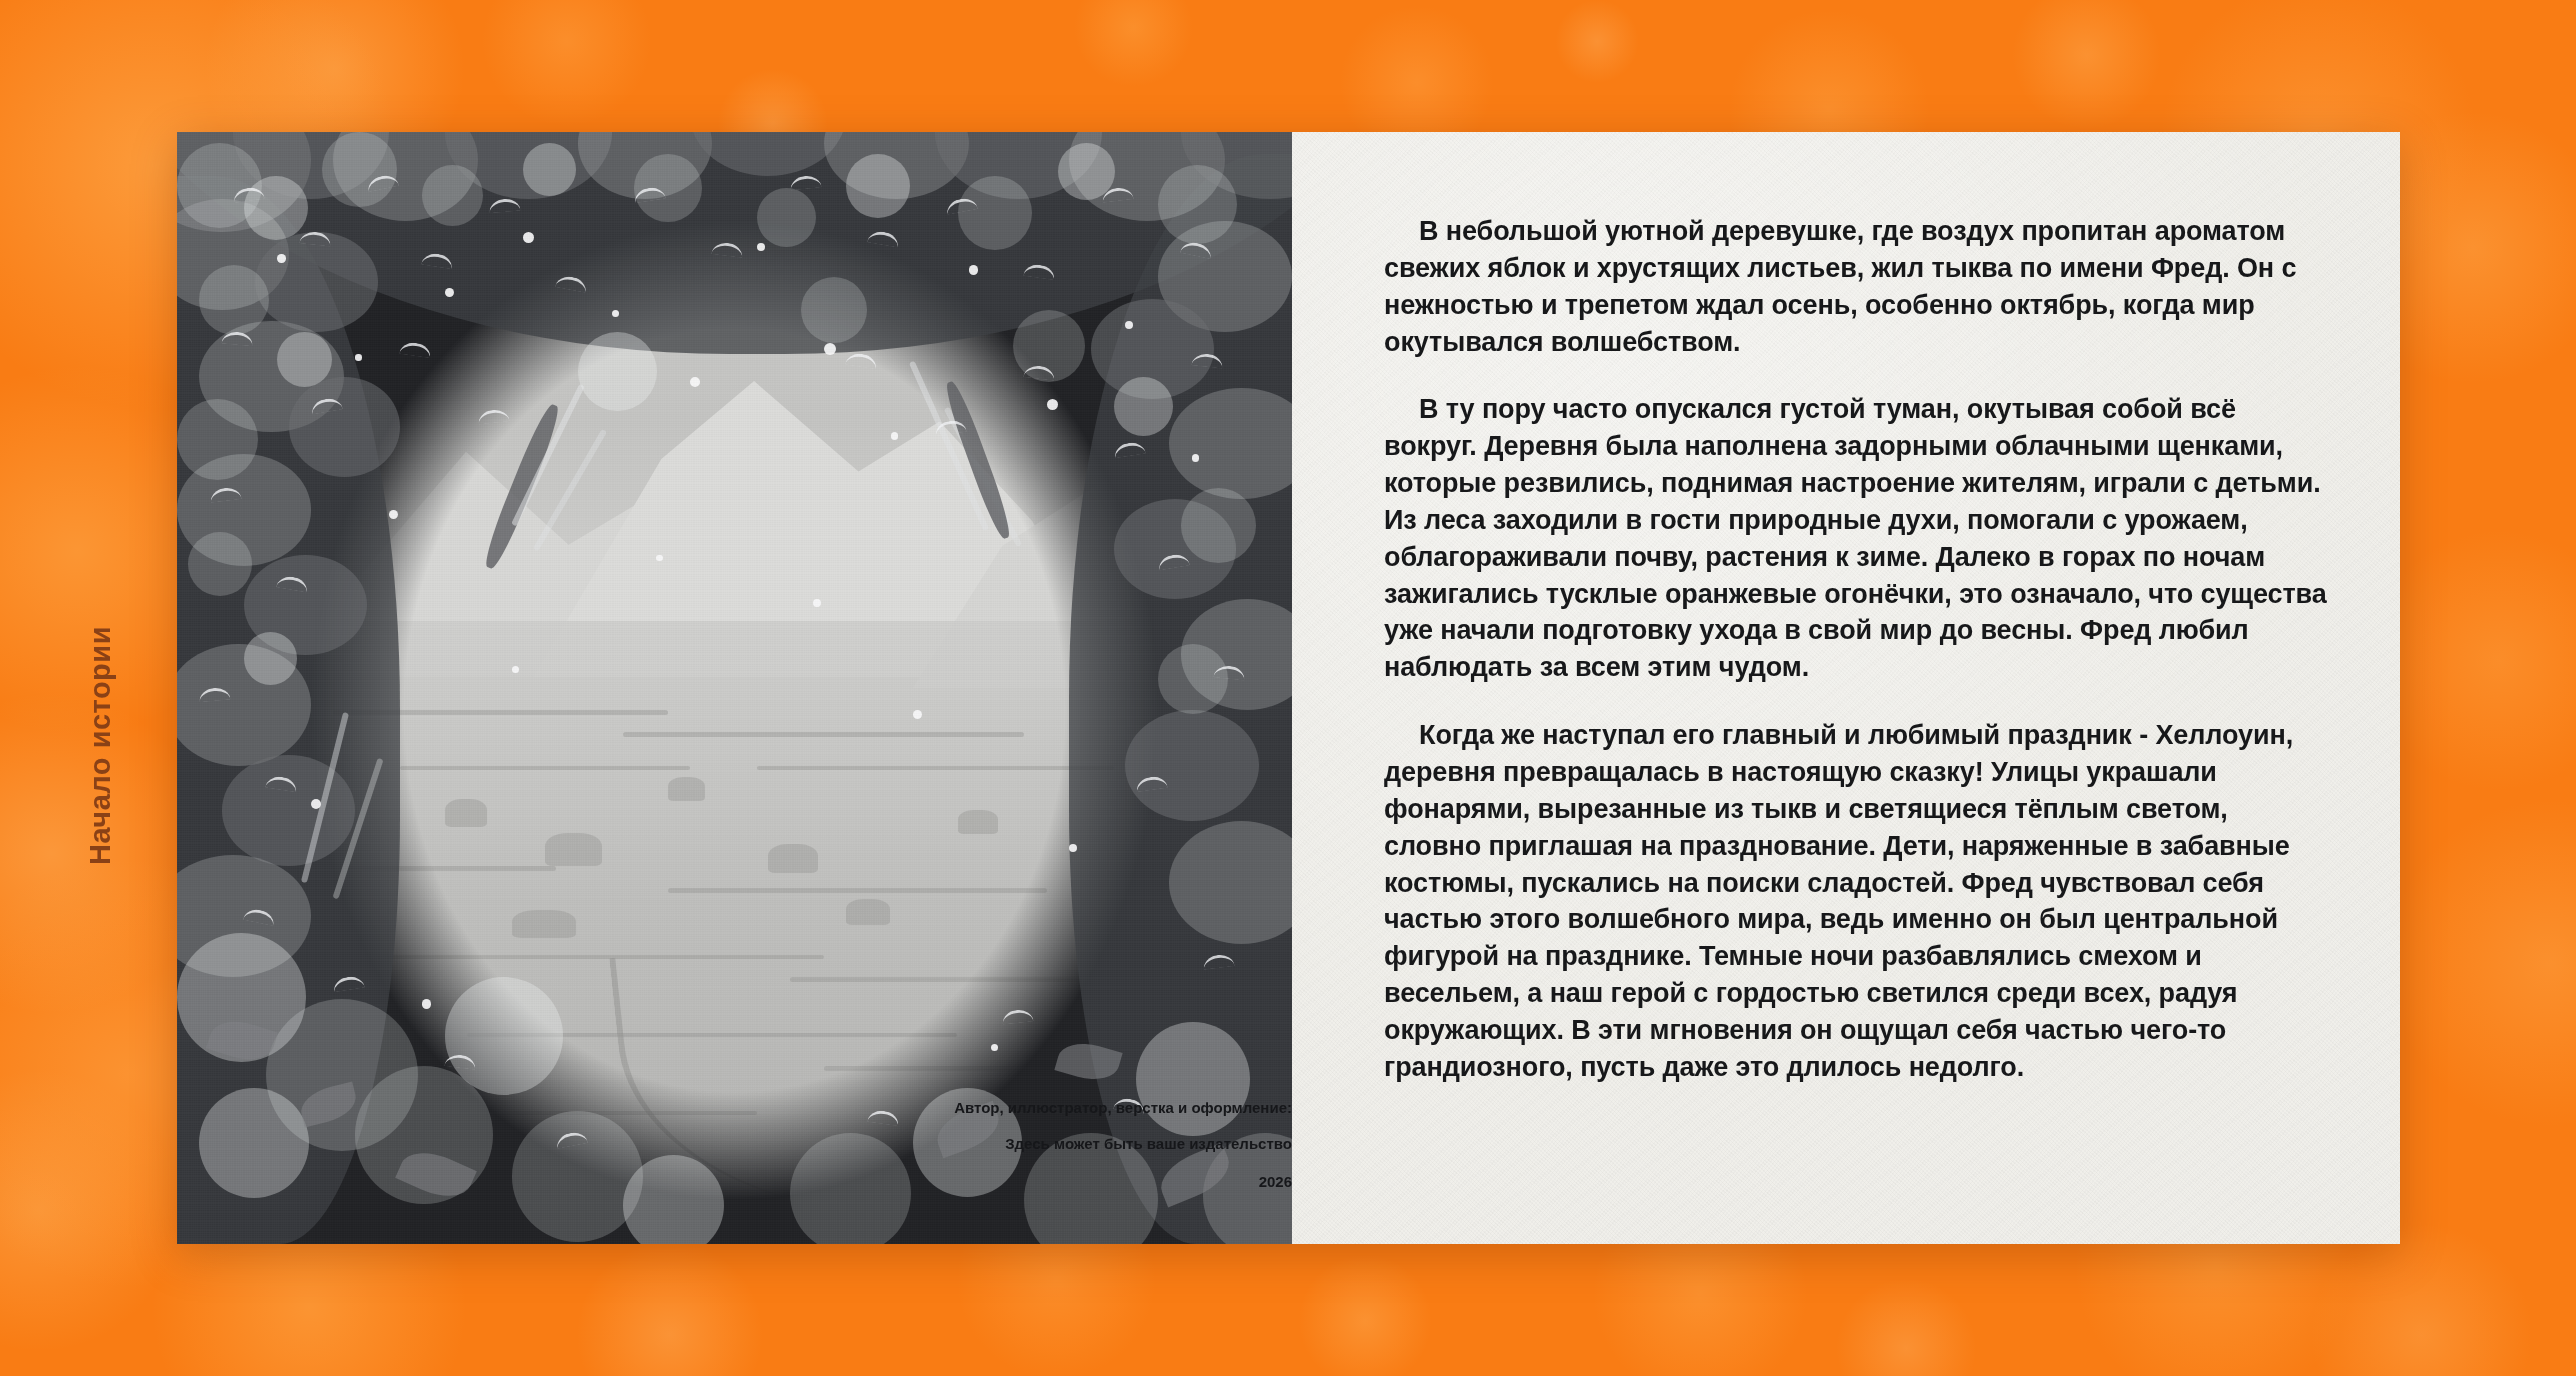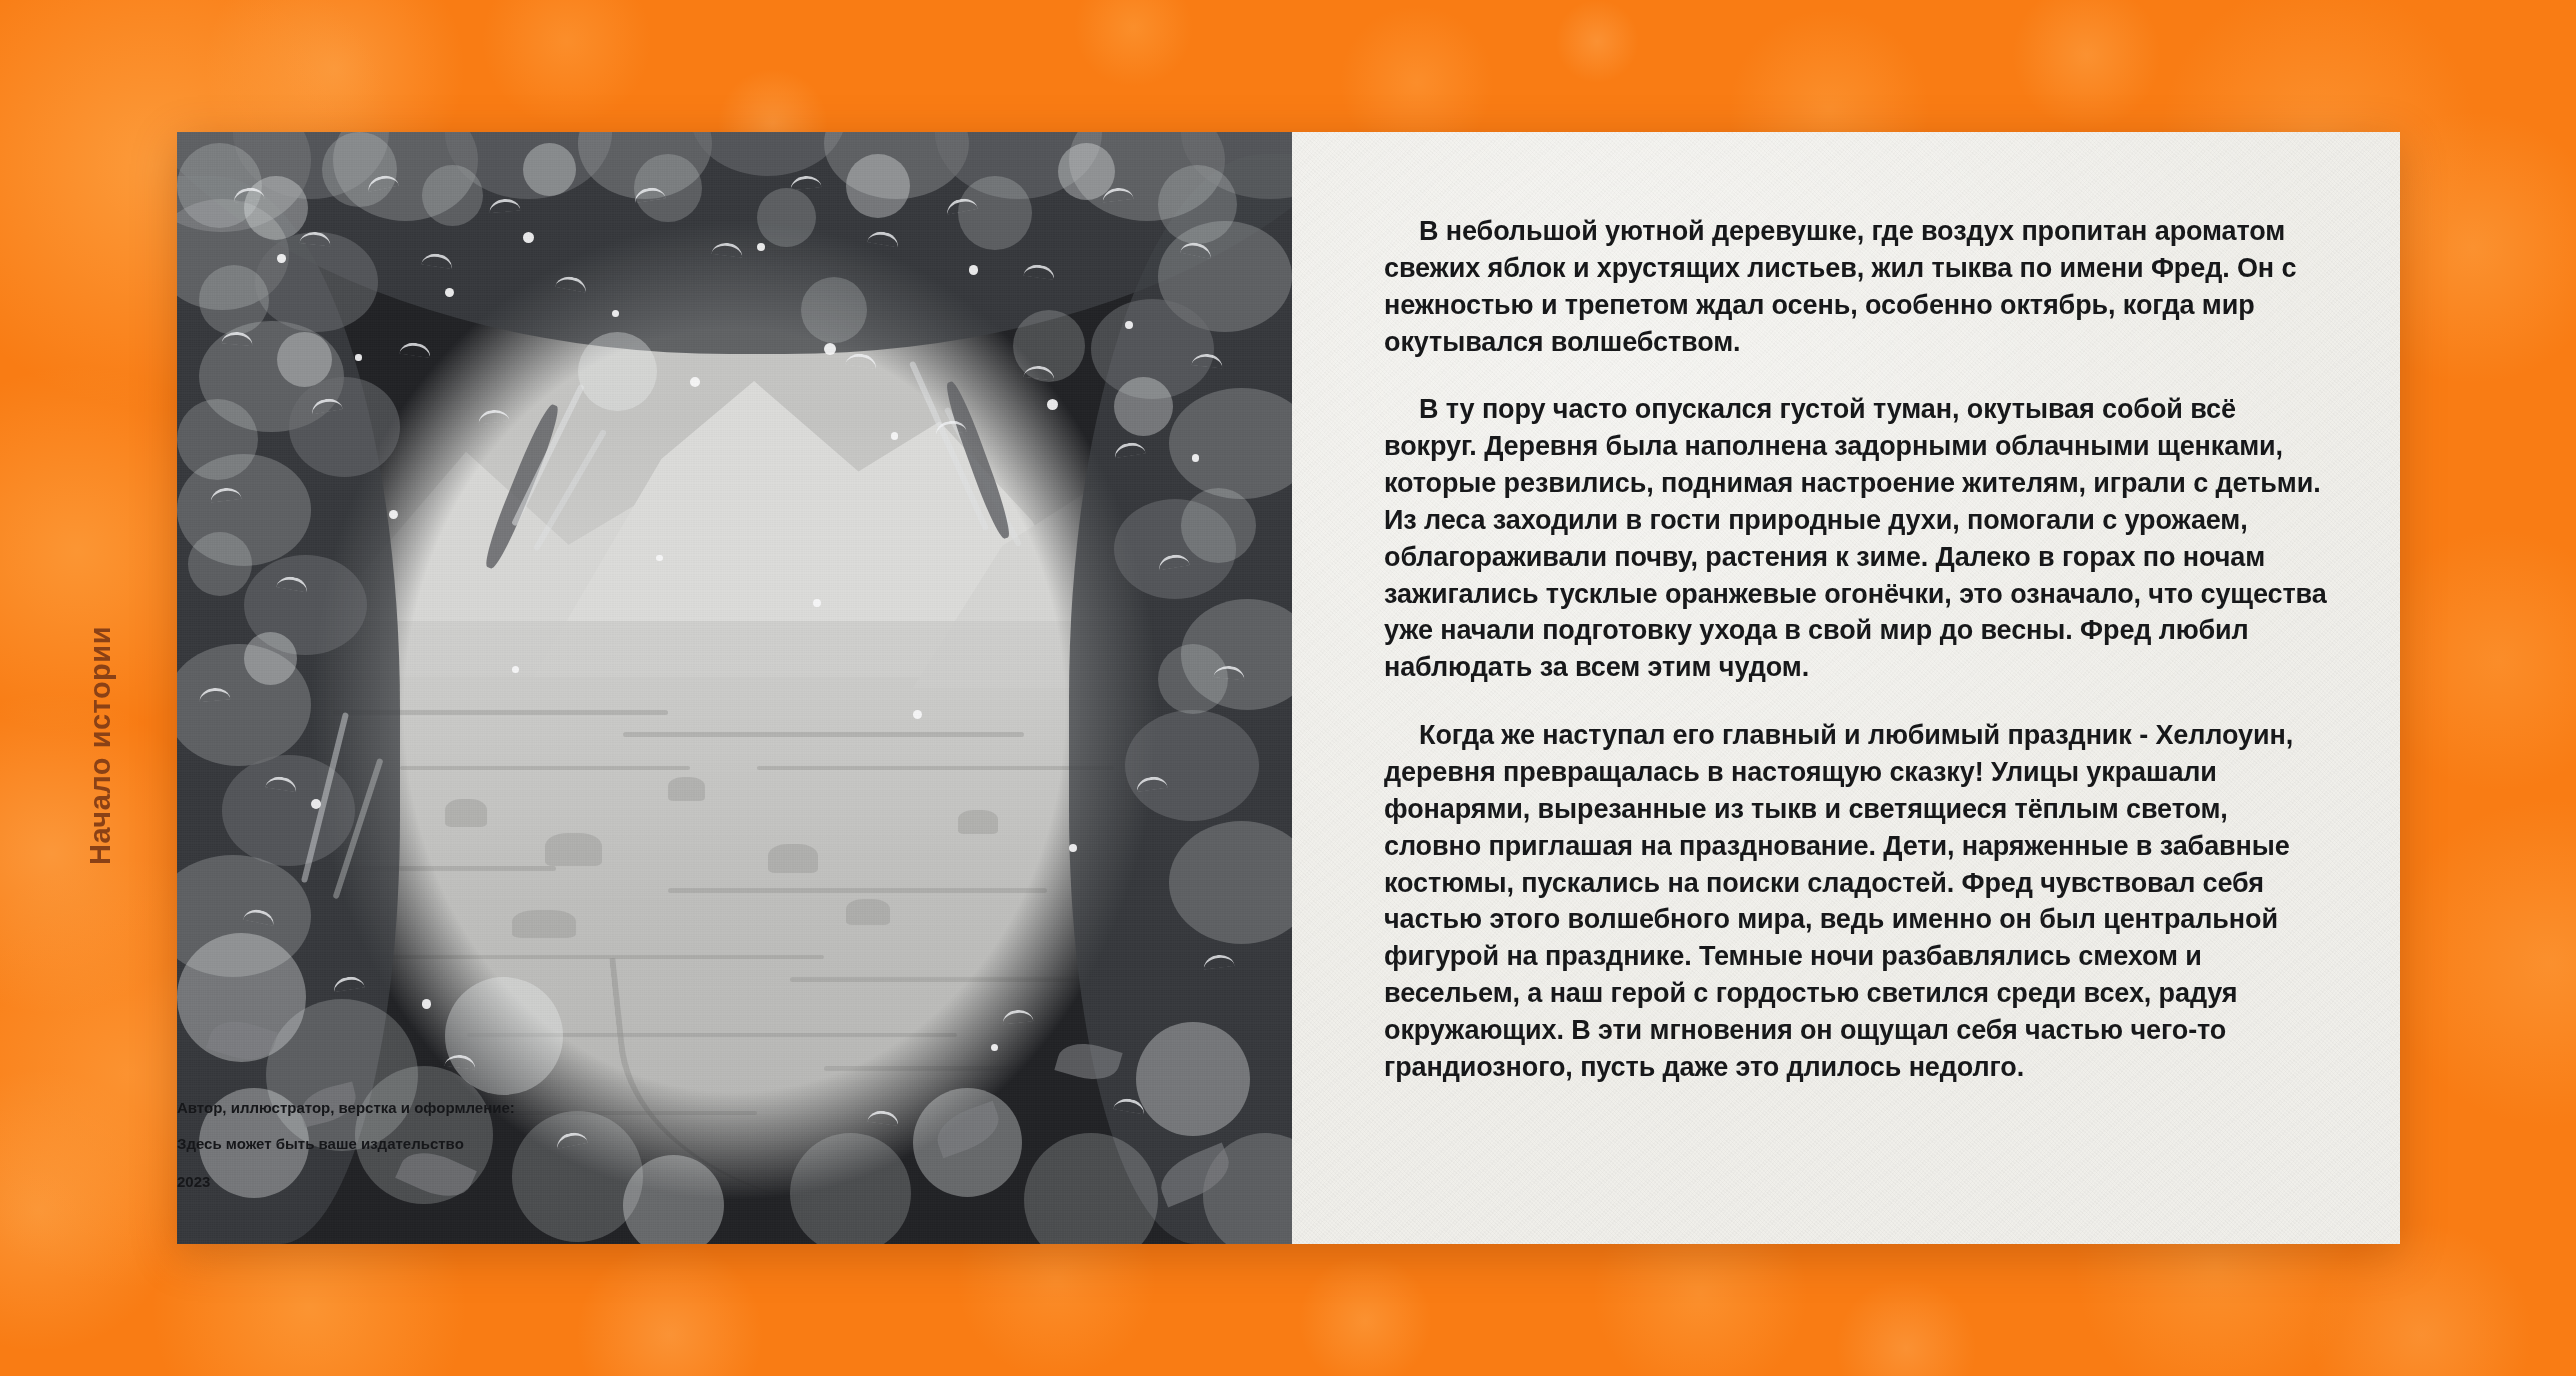--- a/index.html
+++ b/index.html
@@ -201,21 +201,21 @@
     background-image:
       repeating-linear-gradient(0deg, rgba(255,255,255,0.05) 0 0.9px, rgba(0,0,0,0.05) 0.9px 1.8px),
       repeating-linear-gradient(90deg, rgba(255,255,255,0.04) 0 0.9px, rgba(0,0,0,0.04) 0.9px 1.8px);
   }
 
   
   #credits {
     position: absolute;
     left: 0; right: 0;
     bottom: 52px;
-    text-align: left;
+    text-align: right;
     color: #16171a;
     font-weight: 700;
     z-index: 40;
   }
   #credits .l1 { font-size: 15px; line-height: 1.42; }
   #credits .l2 { font-size: 15px; line-height: 1.42; margin-top: 14.7px; }
   #credits .l3 { font-size: 15px; line-height: 1.42; margin-top: 16.6px; }
 
   
   #right-page {
@@ -452,21 +452,21 @@
       <div class="leaf" style="left:68%;top:88%;width:66px;height:37px;transform:rotate(-20deg);"></div>
       <div class="leaf" style="left:79%;top:82%;width:61px;height:35px;transform:rotate(16deg);"></div>
       <div class="leaf" style="left:88%;top:92%;width:74px;height:40px;transform:rotate(-22deg);"></div>
     </div>
 
     <div class="grain"></div>
 
     <div id="credits">
       <div class="l1">Автор, иллюстратор, верстка и оформление:</div>
       <div class="l2">Здесь может быть ваше издательство</div>
-      <div class="l3">2023</div>
+      <div class="l3">2026</div>
     </div>
   </div>
 
   <div id="right-page">
     <div id="paper-texture"></div>
     <div id="story">
       <p>В небольшой уютной деревушке, где воздух пропитан ароматом свежих яблок и хрустящих листьев, жил тыква по имени Фред. Он с нежностью и трепетом ждал осень, особенно октябрь, когда мир окутывался волшебством.</p>
       <p>В ту пору часто опускался густой туман, окутывая собой всё вокруг. Деревня была наполнена задорными облачными щенками, которые резвились, поднимая настроение жителям, играли с детьми. Из леса заходили в гости природные духи, помогали с урожаем, облагораживали почву, растения к зиме. Далеко в горах по ночам зажигались тусклые оранжевые огонёчки, это означало, что существа уже начали подготовку ухода в свой мир до весны. Фред любил наблюдать за всем этим чудом.</p>
       <p>Когда же наступал его главный и любимый праздник - Хеллоуин, деревня превращалась в настоящую сказку! Улицы украшали фонарями, вырезанные из тыкв и светящиеся тёплым светом, словно приглашая на празднование. Дети, наряженные в забавные костюмы, пускались на поиски сладостей. Фред чувствовал себя частью этого волшебного мира, ведь именно он был центральной фигурой на празднике. Темные ночи разбавлялись смехом и весельем, а наш герой с гордостью светился среди всех, радуя окружающих. В эти мгновения он ощущал себя частью чего-то грандиозного, пусть даже это длилось недолго.</p>
     </div>

